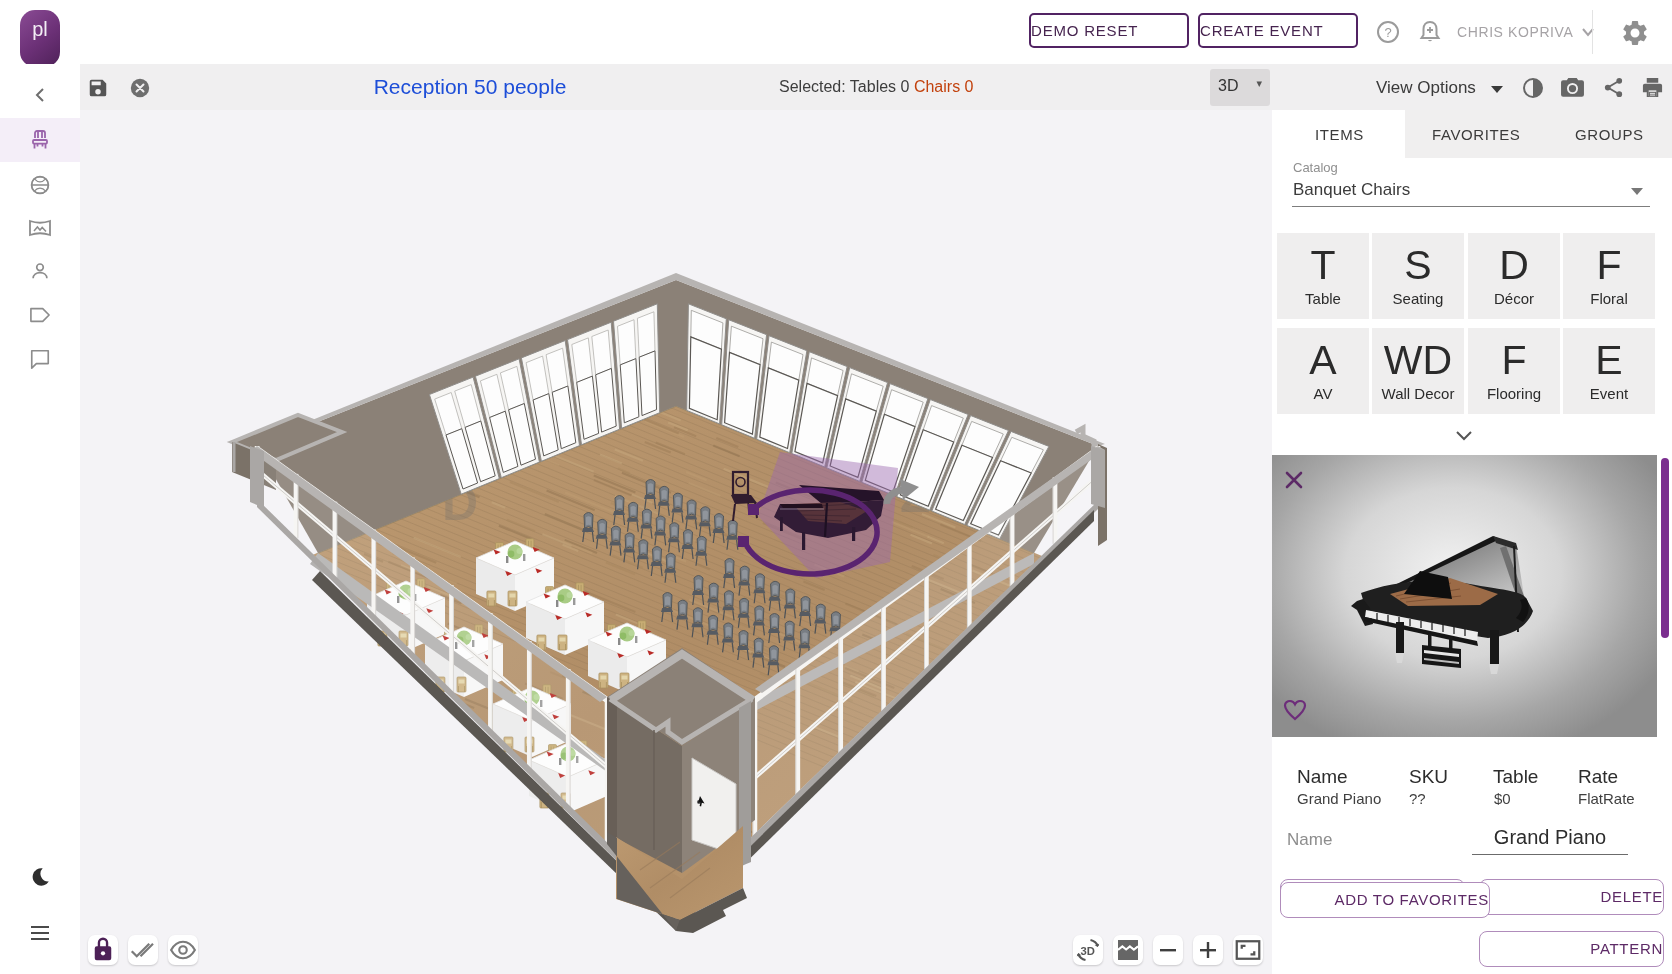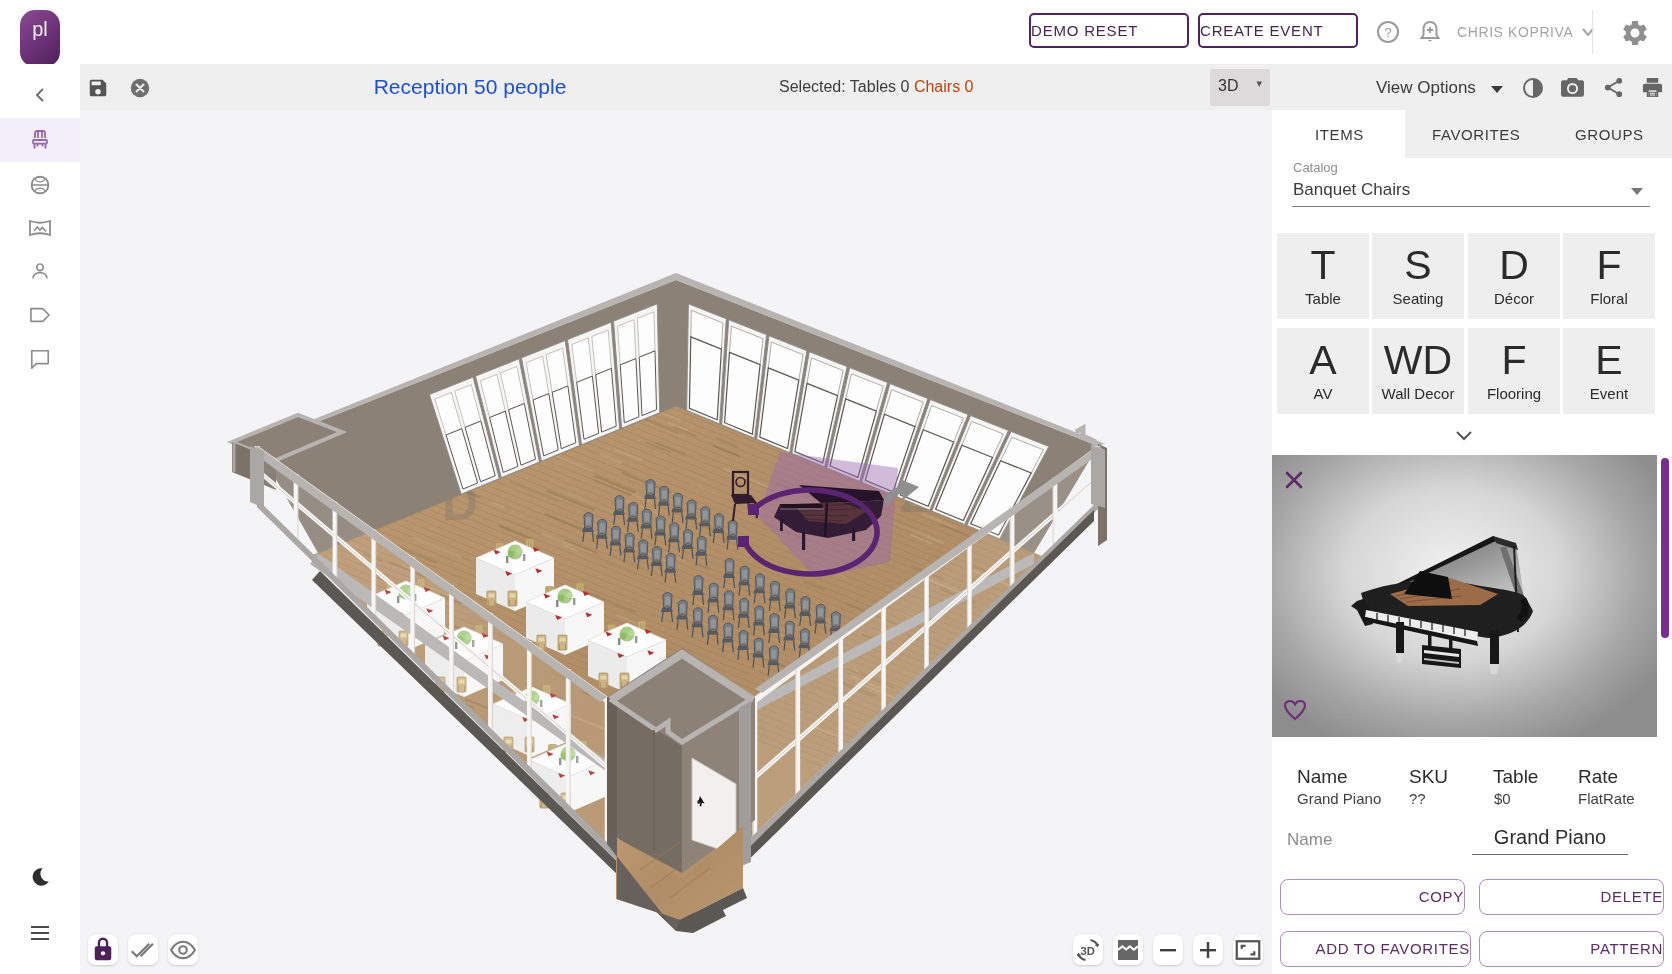--- a/index.html
+++ b/index.html
@@ -1146,14 +1146,14 @@
 <div class="ih" style="left:1578px">Rate</div>
 <div class="iv" style="left:1297px">Grand Piano</div>
 <div class="iv" style="left:1409px">??</div>
 <div class="iv" style="left:1494px">$0</div>
 <div class="iv" style="left:1578px">FlatRate</div>
 <div id="nmlabel">Name</div>
 <div id="nmval">Grand Piano</div>
 <div id="nmline"></div>
 <div class="pbtn" style="left:1280px;top:879px;width:185px">COPY</div>
 <div class="pbtn" style="left:1479px;top:879px;width:185px">DELETE</div>
-<div class="pbtn" style="left:1280px;top:931px;width:191px">ADD TO FAVORITES</div>
+<div class="pbtn" style="left:1280px;top:882px;width:210px">ADD TO FAVORITES</div>
 <div class="pbtn" style="left:1479px;top:931px;width:185px">PATTERN</div>
 
 </body></html>

